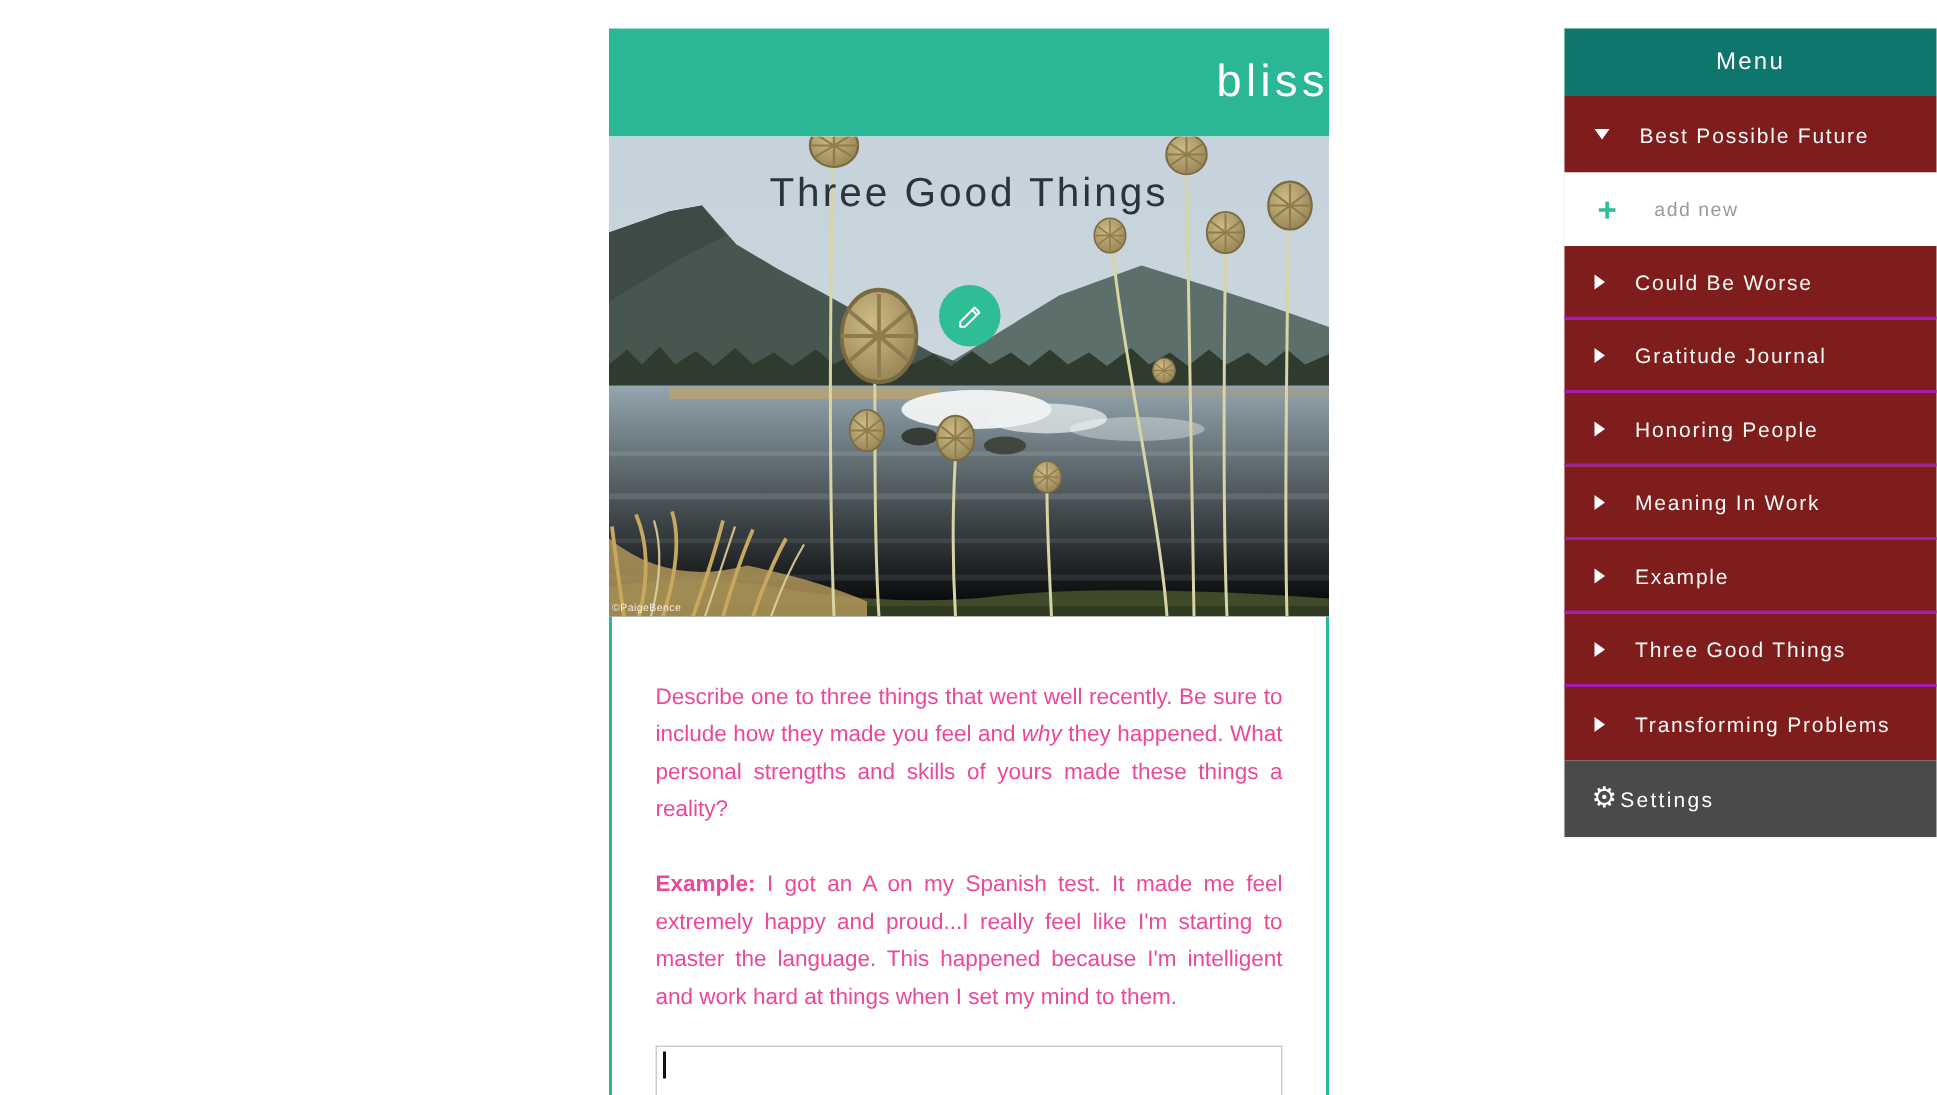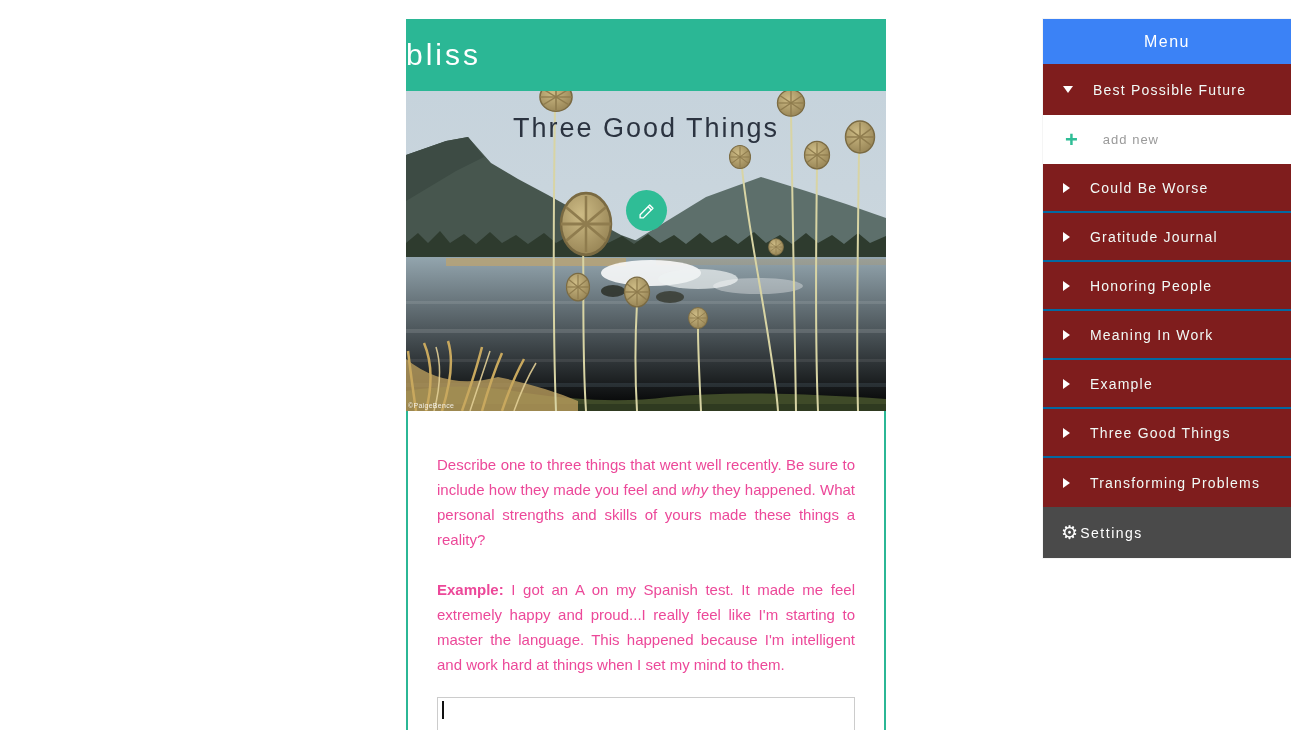--- a/index.html
+++ b/index.html
@@ -1,21 +1,21 @@
 <!DOCTYPE html>
 <html><head>
 <meta charset="utf-8">
 <style>
   * { margin:0; padding:0; box-sizing:border-box; }
   html,body { width:1291px; height:730px; background:#ffffff; overflow:hidden;
               font-family:"Liberation Sans", sans-serif; }
 
   
   .card { position:absolute; left:406px; top:19px; width:480px; }
-  .card-header { height:72px; background:#2bb795; display:flex; align-items:center; justify-content:flex-start; }
+  .card-header { height:72px; background:#2bb795; display:flex; align-items:center; justify-content:flex-end; }
   .app-title { color:#ffffff; font-size:30px; letter-spacing:3px; font-weight:400; }
 
   .hero { position:relative; height:320px; overflow:hidden; background:#c9d5dc; }
   .hero svg.scene { position:absolute; inset:0; display:block; }
   .hero-title { position:absolute; top:22px; left:0; right:0; text-align:center;
                 color:#2b3340; font-size:27px; letter-spacing:2px; font-weight:500; }
   .edit-btn { position:absolute; left:220px; top:99px; width:41px; height:41px; border-radius:50%;
               background:#2fbd96; border:none; display:flex; align-items:center; justify-content:center;
               cursor:pointer; }
   .photo-credit { position:absolute; left:2px; bottom:2px; font-size:7px; color:rgba(255,255,255,.85);
@@ -26,26 +26,26 @@
   .card-content p { font-size:15px; line-height:25px; color:#ec4899; text-align:justify; }
   .p-intro { margin-bottom:25px; }
   .entry-wrap { position:relative; margin-top:20px; }
   .entry-area { width:100%; height:80px; border:1px solid #cccccc; background:#ffffff;
                 resize:none; outline:none; font-family:"Liberation Sans", sans-serif;
                 font-size:15px; padding:4px 6px; display:block; }
   .caret-bar { position:absolute; left:5px; top:4px; width:2px; height:18px; background:#111111; }
 
   
   .menu { position:absolute; left:1043px; top:19px; width:248px; box-shadow:0 0 0 1px rgba(0,0,0,.04); }
-  .menu-header { height:45px; background:#3b82f6; color:#ffffff; display:flex; align-items:center;
+  .menu-header { height:45px; background:#0f766e; color:#ffffff; display:flex; align-items:center;
                  justify-content:center; font-size:16px; letter-spacing:1.5px; }
   .menu-row { height:49px; display:flex; align-items:center; padding-left:20px; cursor:pointer;
               font-size:14px; letter-spacing:1.2px; color:#f2faf7; background:#7f1d1d; }
   .menu-row.expanded { height:51px; }
-  .menu-row.sep { border-bottom:2px solid #0369a1; }
+  .menu-row.sep { border-bottom:2px solid #a21caf; }
   .menu-row .label { margin-left:20px; }
   .caret-down { width:0; height:0; border-left:5px solid transparent; border-right:5px solid transparent;
                 border-top:7px solid #ffffff; }
   .caret-right { width:0; height:0; border-top:5px solid transparent; border-bottom:5px solid transparent;
                  border-left:7px solid #ffffff; }
   .menu-row.add-new { background:#ffffff; color:#9a9a9a; font-size:13px; letter-spacing:1px;
                       padding-left:22px; }
   .plus-icon { color:#2fbd96; font-size:22px; font-weight:bold; line-height:1; }
   .menu-row.add-new .label { margin-left:24px; }
   .menu-row.settings { height:51px; background:#4a4a4a; color:#ffffff; padding-left:18px; }

